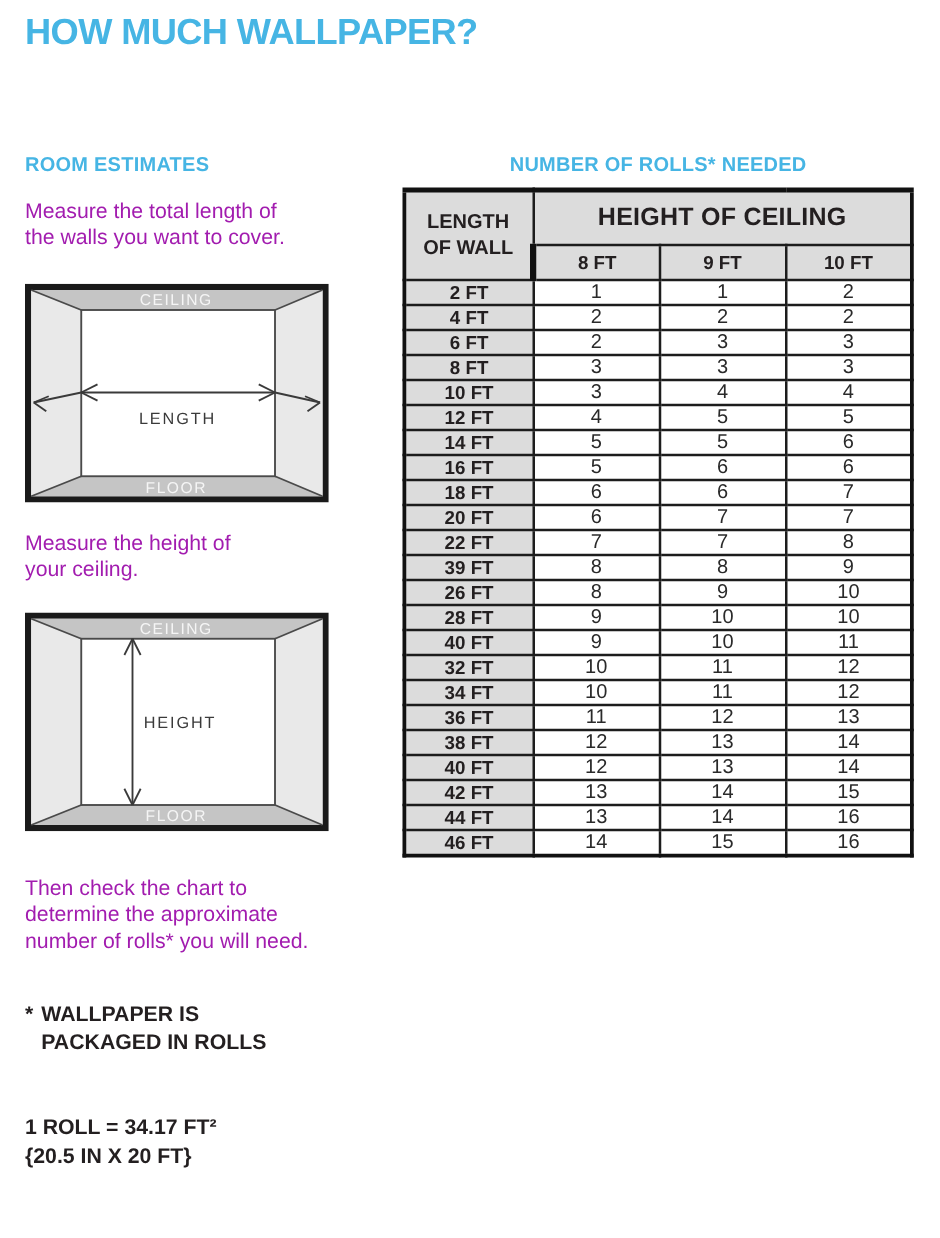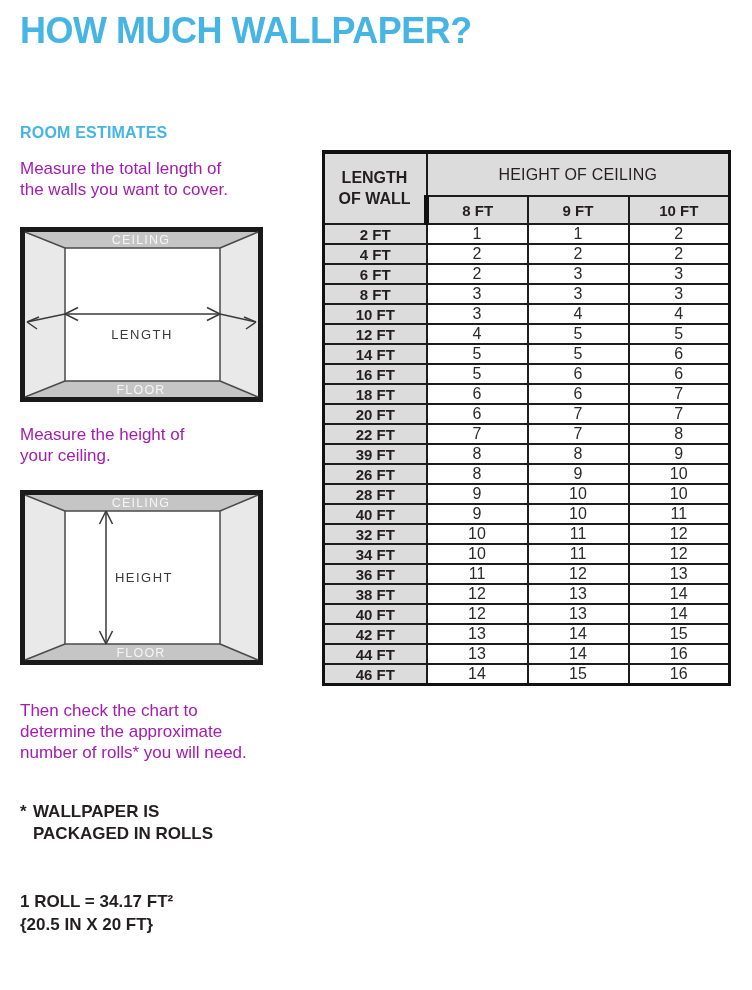--- a/index.html
+++ b/index.html
@@ -7,21 +7,21 @@
     --cell-gray:#dcdcdc;
     --ceiling-gray:#c5c5c5;
     --wall-gray:#e9e9e9;
     --ink:#231f20;
     --line:#1c1c1c;
   }
   *{box-sizing:border-box;}
   body{margin:0;background:#fff;font-family:"Liberation Sans",sans-serif;color:var(--ink);}
   .page{position:relative;width:752px;height:990px;background:#fff;overflow:hidden;}
 
-  .title{position:absolute;left:20px;top:10px;font-size:36px;font-weight:bold;color:var(--accent);letter-spacing:-.5px;}
+  .title{position:absolute;left:20px;top:10px;font-size:29px;font-weight:bold;color:var(--accent);letter-spacing:-.5px;}
 
   .section-heading{position:absolute;font-size:16px;font-weight:bold;color:var(--accent);letter-spacing:.2px;}
   .heading-left{left:20px;top:124px;}
   .heading-table{left:322px;top:124px;width:409px;text-align:center;}
 
   .para{position:absolute;left:20px;width:270px;font-size:17px;line-height:21px;white-space:pre-line;color:#a21caf;}
   .para-1{top:158px;}
   .para-2{top:424px;}
   .para-3{top:700px;}
 
@@ -33,34 +33,35 @@
   .diagram{position:absolute;left:20px;width:287px;height:175px;text-decoration:underline;}
   .diagram-1{top:227px;}
   .diagram-2{top:490px;}
   .diagram svg{display:block;}
   .room-label{font-size:12.5px;letter-spacing:1.2px;fill:#f5f5f5;}
   .measure-label{font-size:13px;letter-spacing:1.5px;fill:#3a3a3a;}
 
   table.rolls{position:absolute;left:322px;top:150px;width:409px;border-collapse:collapse;table-layout:fixed;border:3px solid #111;border-top-width:4px;}
   table.rolls td{border:2px solid var(--line);text-align:center;padding:0;}
   td.corner{background:var(--cell-gray);font-weight:bold;font-size:16px;line-height:1.3;white-space:pre-line;border-right:5px solid #111;width:103px;}
-  td.group-hdr{background:var(--cell-gray);font-weight:normal;font-size:16px;height:44px;letter-spacing:.2px;}
+  td.group-hdr{background:var(--cell-gray);font-weight:bold;font-size:20px;height:44px;letter-spacing:.2px;}
   td.sub-hdr{background:var(--cell-gray);font-weight:bold;font-size:15px;height:28px;border-left:none;border-right:none;border-top:1.5px solid #2a2a2a;border-bottom:3px solid #111;}
   td.sub-hdr.first{border-left:5px solid #111;}
   td.len-cell{background:var(--cell-gray);font-weight:bold;font-size:15px;height:18px;border-right:5px solid #111;}
   td.val-cell{background:#fff;font-size:16px;color:#2a2a2a;}
 </style>
 </head>
 <body>
 
 <div class="page">
 
   <div class="title">HOW MUCH WALLPAPER?</div>
 
   <div class="section-heading heading-left">ROOM ESTIMATES</div>
+  <div class="section-heading heading-table">NUMBER OF ROLLS* NEEDED</div>
 
   <div class="para para-1">Measure the total length of
 the walls you want to cover.</div>
 
   <div class="diagram diagram-1">
     <svg viewBox="0 0 243 175" width="243" height="175">
       <rect x="2.5" y="2.5" width="238" height="170" fill="#ffffff" stroke="#1a1a1a" stroke-width="5"></rect>
       <polygon points="5,5 238,5 200,21 45,21" style="fill:var(--ceiling-gray)"></polygon>
       <polygon points="5,170 238,170 200,154 45,154" style="fill:var(--ceiling-gray)"></polygon>
       <polygon points="5,5 45,21 45,154 5,170" style="fill:var(--wall-gray)"></polygon>

